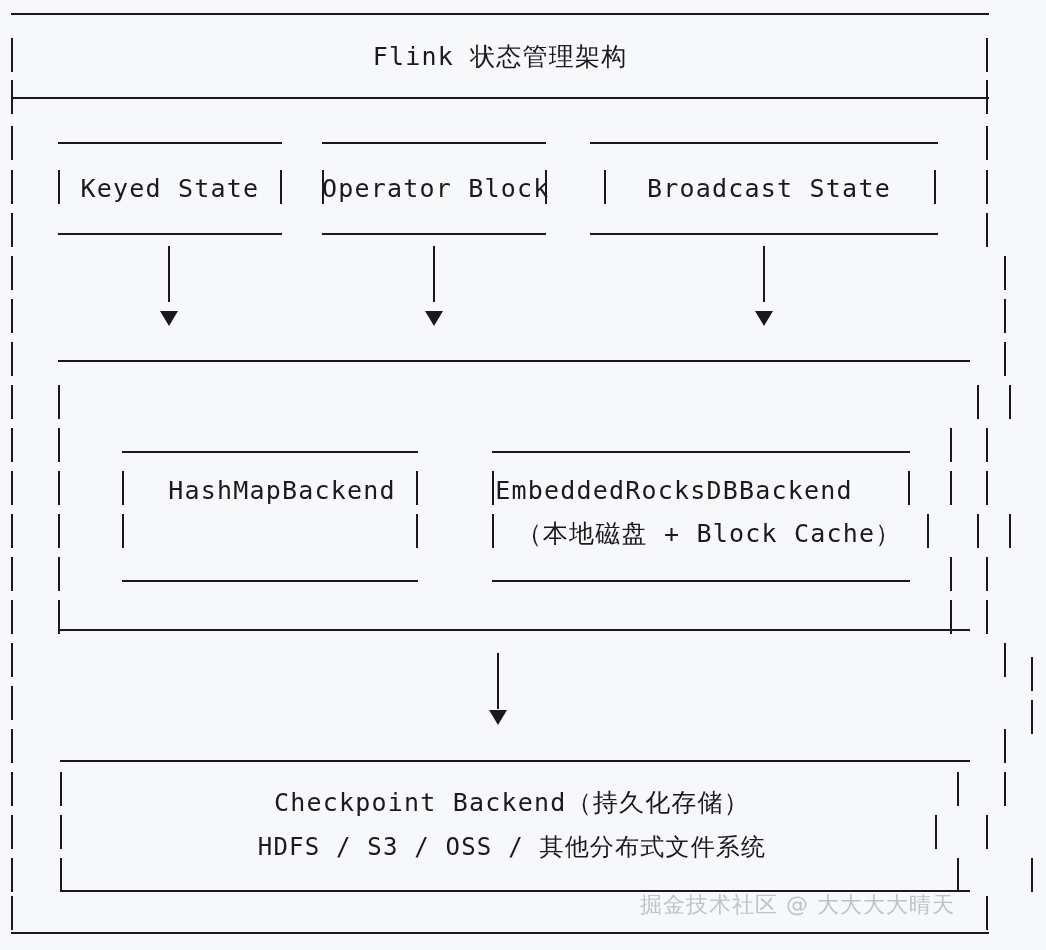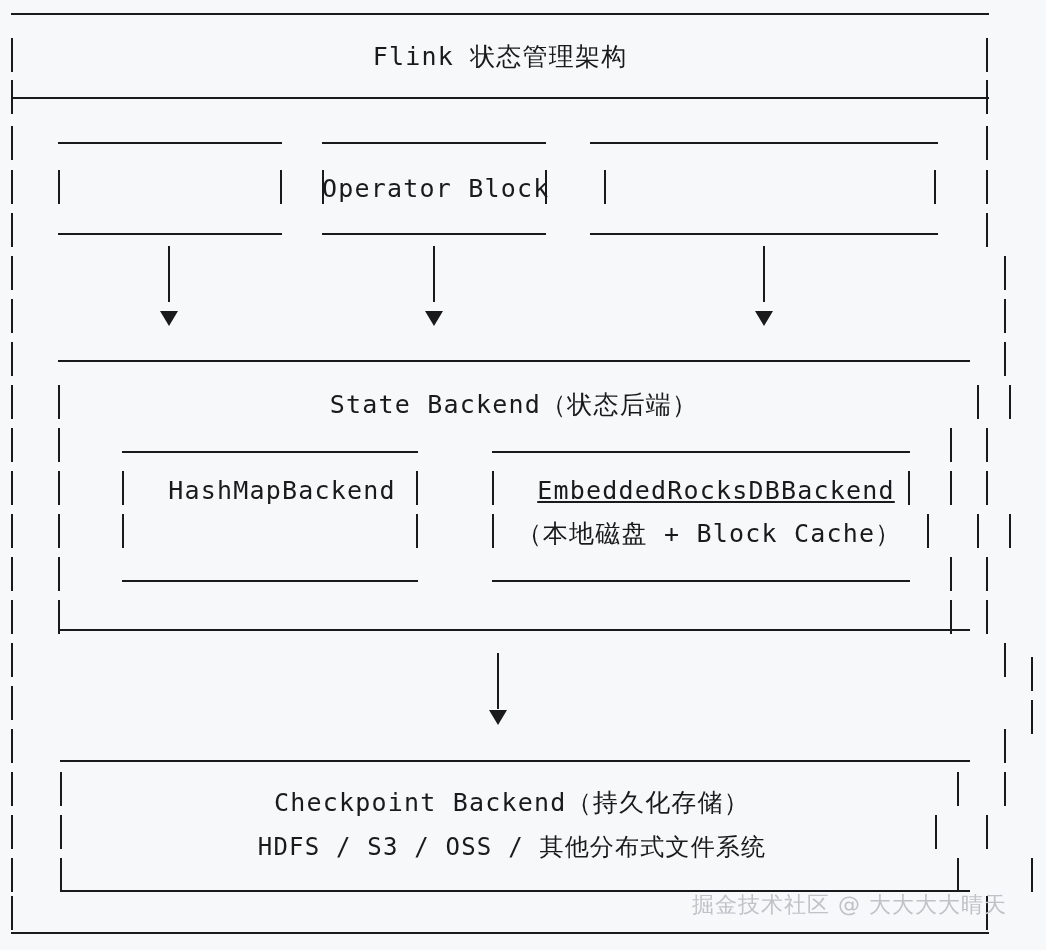--- a/index.html
+++ b/index.html
@@ -113,31 +113,33 @@
   <div class="vseg" style="left:986px; top:815px; height:34px;"></div>
   <div class="vseg" style="left:1031px; top:858px; height:34px;"></div>
   <div class="vseg" style="left:986px; top:896px; height:34px;"></div>
 
   <div class="txt center" style="left:11px; top:44px; width:978px;">Flink 状态管理架构</div>
 
   <div class="hline" style="left:58px; top:142px; width:224px;"></div>
   <div class="hline" style="left:58px; top:233px; width:224px;"></div>
   <div class="vseg" style="left:58px; top:170px; height:34px;"></div>
   <div class="vseg" style="left:280px; top:170px; height:34px;"></div>
+  <div class="txt center" style="left:58px; top:176px; width:224px;">Keyed State</div>
 
   <div class="hline" style="left:322px; top:142px; width:224px;"></div>
   <div class="hline" style="left:322px; top:233px; width:224px;"></div>
   <div class="vseg" style="left:322px; top:170px; height:34px;"></div>
   <div class="vseg" style="left:545px; top:170px; height:34px;"></div>
   <div class="txt center" style="left:322px; top:176px; width:224px;">Operator Block</div>
 
   <div class="hline" style="left:590px; top:142px; width:348px;"></div>
   <div class="hline" style="left:590px; top:233px; width:348px;"></div>
   <div class="vseg" style="left:604px; top:170px; height:34px;"></div>
   <div class="vseg" style="left:934px; top:170px; height:34px;"></div>
+  <div class="txt center" style="left:604px; top:176px; width:330px;">Broadcast State</div>
 
   <div class="vseg" style="left:168px; top:246px; height:56px;"></div>
   <div class="tri" style="left:160px; top:311px;"></div>
 
   <div class="vseg" style="left:433px; top:246px; height:56px;"></div>
   <div class="tri" style="left:425px; top:311px;"></div>
 
   <div class="vseg" style="left:763px; top:246px; height:56px;"></div>
   <div class="tri" style="left:755px; top:311px;"></div>
 
@@ -149,49 +151,48 @@
   <div class="vseg" style="left:58px; top:514px; height:34px;"></div>
   <div class="vseg" style="left:58px; top:557px; height:34px;"></div>
   <div class="vseg" style="left:58px; top:600px; height:34px;"></div>
   <div class="vseg" style="left:977px; top:385px; height:34px;"></div>
   <div class="vseg" style="left:950px; top:428px; height:34px;"></div>
   <div class="vseg" style="left:950px; top:471px; height:34px;"></div>
   <div class="vseg" style="left:977px; top:514px; height:34px;"></div>
   <div class="vseg" style="left:950px; top:557px; height:34px;"></div>
   <div class="vseg" style="left:950px; top:600px; height:34px;"></div>
 
-  <div class="txt center" style="left:58px; top:392px; width:912px;">State Backend（状态后端）</div>
 
   <div class="hline" style="left:122px; top:451px; width:296px;"></div>
   <div class="hline" style="left:122px; top:580px; width:296px;"></div>
   <div class="vseg" style="left:122px; top:471px; height:34px;"></div>
   <div class="vseg" style="left:122px; top:514px; height:34px;"></div>
   <div class="vseg" style="left:416px; top:471px; height:34px;"></div>
   <div class="vseg" style="left:416px; top:514px; height:34px;"></div>
   <div class="txt center" style="left:140px; top:478px; width:284px;">HashMapBackend</div>
 
   <div class="hline" style="left:492px; top:451px; width:418px;"></div>
   <div class="hline" style="left:492px; top:580px; width:418px;"></div>
   <div class="vseg" style="left:492px; top:471px; height:34px;"></div>
   <div class="vseg" style="left:492px; top:514px; height:34px;"></div>
   <div class="vseg" style="left:908px; top:471px; height:34px;"></div>
   <div class="vseg" style="left:927px; top:514px; height:34px;"></div>
-  <div class="txt center" style="left:514px; top:478px; width:404px;text-decoration:underline;">EmbeddedRocksDBBackend</div>
+  <div class="txt center" style="left:472px; top:478px; width:404px;">EmbeddedRocksDBBackend</div>
   <div class="txt center" style="left:498px; top:521px; width:422px;">（本地磁盘 + Block Cache）</div>
 
   <div class="vseg" style="left:497px; top:653px; height:56px;"></div>
   <div class="tri" style="left:489px; top:710px;"></div>
 
   <div class="hline" style="left:60px; top:760px; width:910px;"></div>
   <div class="hline" style="left:60px; top:890px; width:910px;"></div>
   <div class="vseg" style="left:60px; top:772px; height:34px;"></div>
   <div class="vseg" style="left:60px; top:815px; height:34px;"></div>
   <div class="vseg" style="left:60px; top:858px; height:34px;"></div>
   <div class="vseg" style="left:957px; top:772px; height:34px;"></div>
   <div class="vseg" style="left:935px; top:815px; height:34px;"></div>
   <div class="vseg" style="left:957px; top:858px; height:34px;"></div>
 
   <div class="txt center" style="left:60px; top:790px; width:904px;">Checkpoint Backend（持久化存储）</div>
   <div class="txt center small" style="left:60px; top:835px; width:904px;">HDFS / S3 / OSS / 其他分布式文件系统</div>
 
-  <div class="watermark" style="left:692px; top:894px;">掘金技术社区 @ 大大大大晴天</div>
+  <div class="watermark" style="left:640px; top:894px;">掘金技术社区 @ 大大大大晴天</div>
 
 </div>
 
 </body></html>

